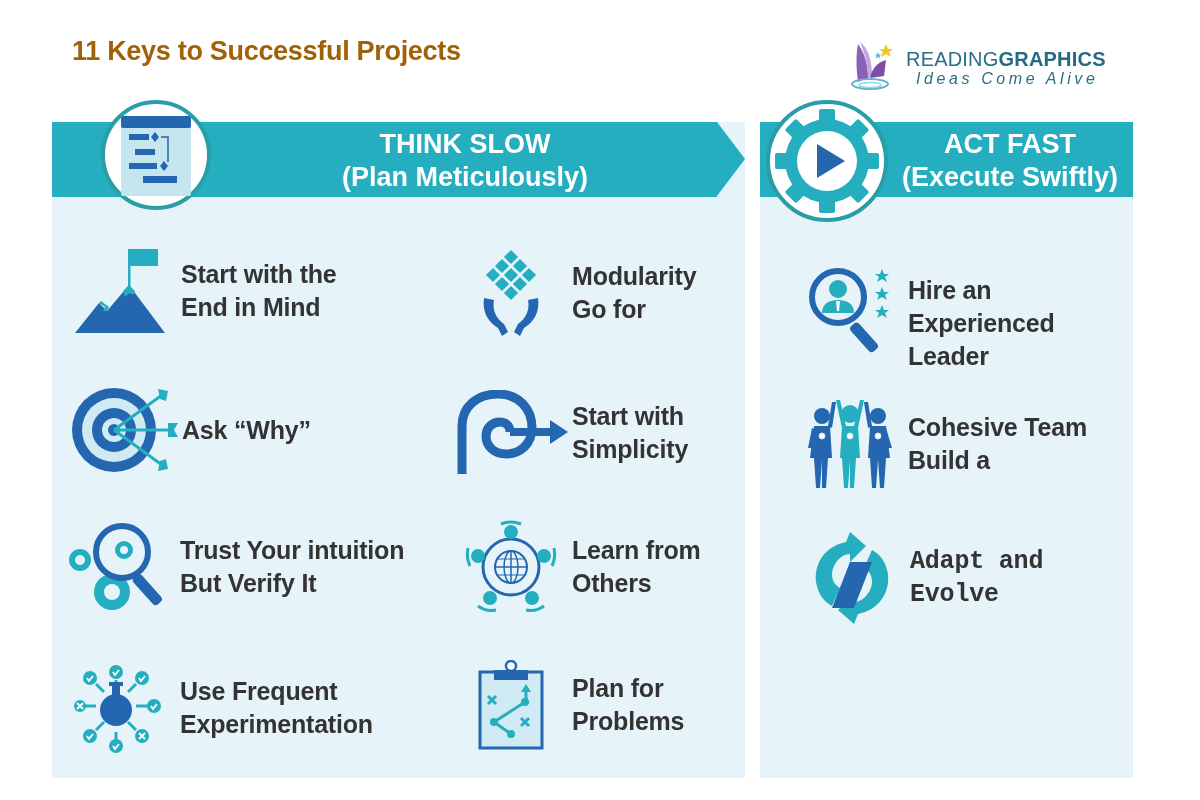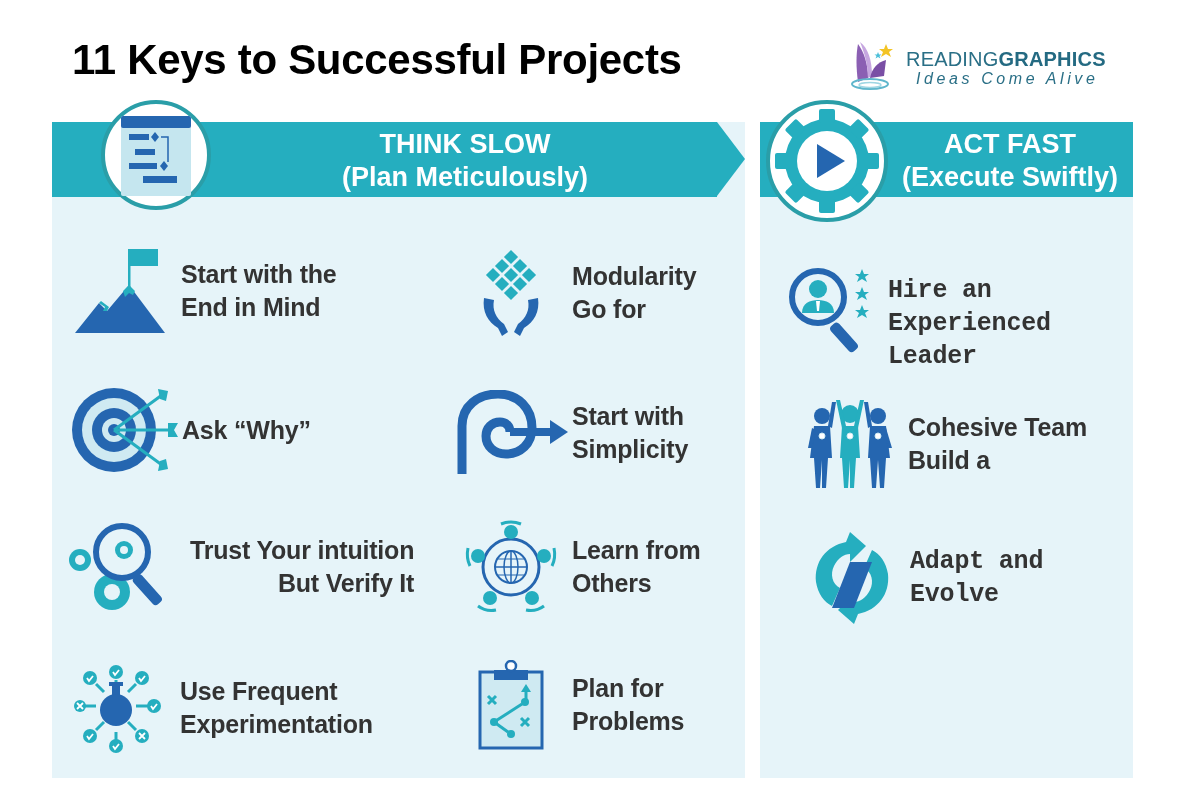--- a/index.html
+++ b/index.html
@@ -1,17 +1,17 @@
 <!DOCTYPE html>
 <html><head>
 <meta charset="utf-8">
 <style>
   html, body { margin:0; padding:0; background:#ffffff; }
   body { width:1200px; height:800px; position:relative; overflow:hidden; font-family:"Liberation Sans", "DejaVu Sans", sans-serif; }
-  .title { position:absolute; left:72px; top:36px; font-size:42px; font-weight:bold; color:#000000; letter-spacing:-0.3px; }
+  .title { position:absolute; left:72px; top:36px; font-size:27px; font-weight:bold; color:#a16207; letter-spacing:-0.3px; }
   .logo { position:absolute; left:850px; top:38px; width:290px; height:74px; }
   .logo-mark { position:absolute; left:0; top:0; width:48px; height:56px; }
   .logo-name { position:absolute; left:56px; top:10px; font-size:20px; color:#2a6f86; letter-spacing:0.2px; white-space:nowrap; }
   .logo-name b { font-weight:bold; color:#246a82; }
   .logo-tag { position:absolute; left:66px; top:32px; font-size:16px; font-style:italic; color:#2a6f86; letter-spacing:3.6px; white-space:nowrap; }
 
   .panel { position:absolute; top:122px; height:656px; background:#e6f4f9; }
   .panel.left { left:52px; width:693px; }
   .panel.right { left:760px; width:373px; }
 
@@ -180,21 +180,21 @@
       <circle cx="14" cy="40" r="11"></circle>
       <circle cx="46" cy="72" r="18"></circle>
     </g>
     <circle cx="14" cy="40" r="5" fill="#e6f4f9"></circle>
     <circle cx="46" cy="72" r="8" fill="#e6f4f9"></circle>
     <circle cx="56" cy="32" r="26" fill="#e6f4f9" stroke="#2566b0" stroke-width="6"></circle>
     <circle cx="58" cy="30" r="9" fill="#25aebf"></circle>
     <circle cx="58" cy="30" r="4" fill="#e6f4f9"></circle>
     <rect x="76" y="52" width="11" height="36" rx="4" fill="#2566b0" transform="rotate(-42 81 70)"></rect>
   </svg>
-  <div class="lbl" style="margin-left:12px;text-align:right;">
+  <div class="lbl" style="margin-left:2px;">
     <span>Trust Your intuition</span>
     <span>But Verify It</span>
   </div>
 </div>
 
 <div class="item" style="left:464px;top:520px;">
   <svg class="ico" width="94" height="94" viewBox="0 0 94 94">
     <circle cx="47" cy="47" r="28" fill="none" stroke="#2566b0" stroke-width="3"></circle>
     <circle cx="47" cy="47" r="16" fill="none" stroke="#2566b0" stroke-width="2"></circle>
     <ellipse cx="47" cy="47" rx="7" ry="16" fill="none" stroke="#2566b0" stroke-width="1.5"></ellipse>
@@ -283,21 +283,21 @@
       <circle cx="47" cy="42" r="4"></circle>
       <circle cx="33" cy="74" r="4"></circle>
     </g>
   </svg>
   <div class="lbl" style="margin-left:28px;">
     <span>Plan for</span>
     <span>Problems</span>
   </div>
 </div>
 
-<div class="item" style="left:786px;top:250px;font-family:Liberation Mono, monospace;">
+<div class="item" style="left:806px;top:250px;">
   <svg class="ico" width="94" height="90" viewBox="0 0 94 90">
     <circle cx="32" cy="30" r="26" fill="#e6f4f9" stroke="#2566b0" stroke-width="6"></circle>
     <circle cx="32" cy="22" r="9" fill="#25aebf"></circle>
     <path d="M16 46 C16 36 24 33 32 33 C40 33 48 36 48 46 Z" fill="#25aebf"></path>
     <polygon points="30,34 34,34 33,44 31,44" fill="#ffffff"></polygon>
     <rect x="52" y="54" width="11" height="34" rx="4" fill="#2566b0" transform="rotate(-42 57 70)"></rect>
     <g fill="#25aebf">
       <polygon points="76,2 78,7 83,7 79,10 81,15 76,12 71,15 73,10 69,7 74,7"></polygon>
       <polygon points="76,20 78,25 83,25 79,28 81,33 76,30 71,33 73,28 69,25 74,25"></polygon>
       <polygon points="76,38 78,43 83,43 79,46 81,51 76,48 71,51 73,46 69,43 74,43"></polygon>

